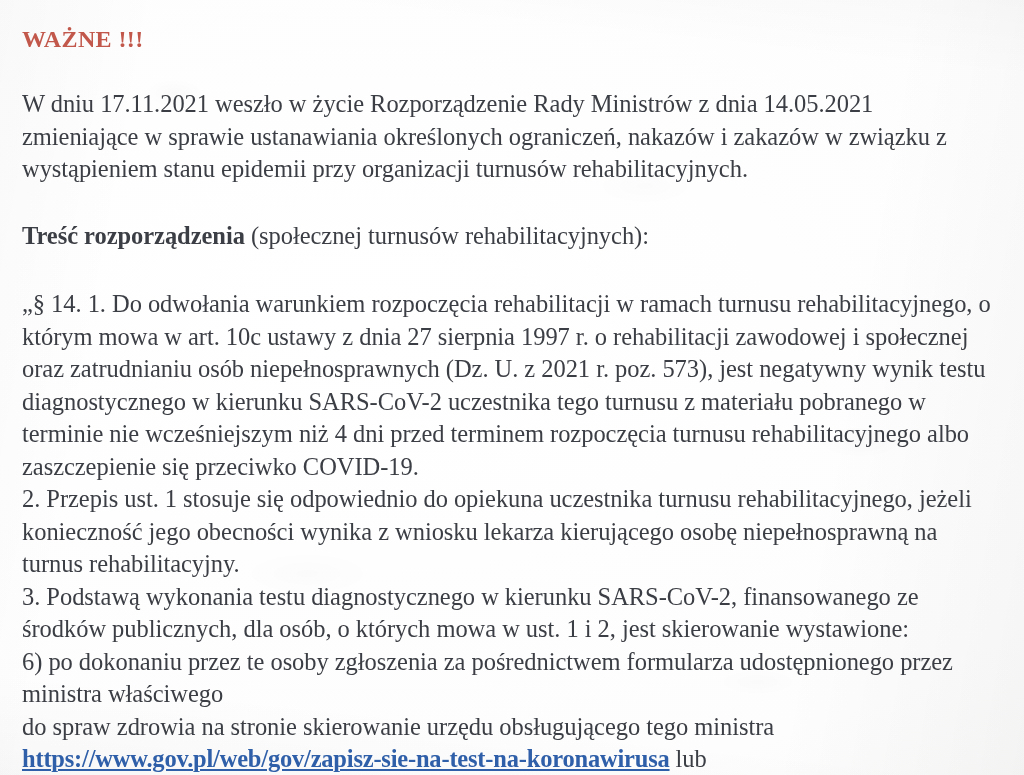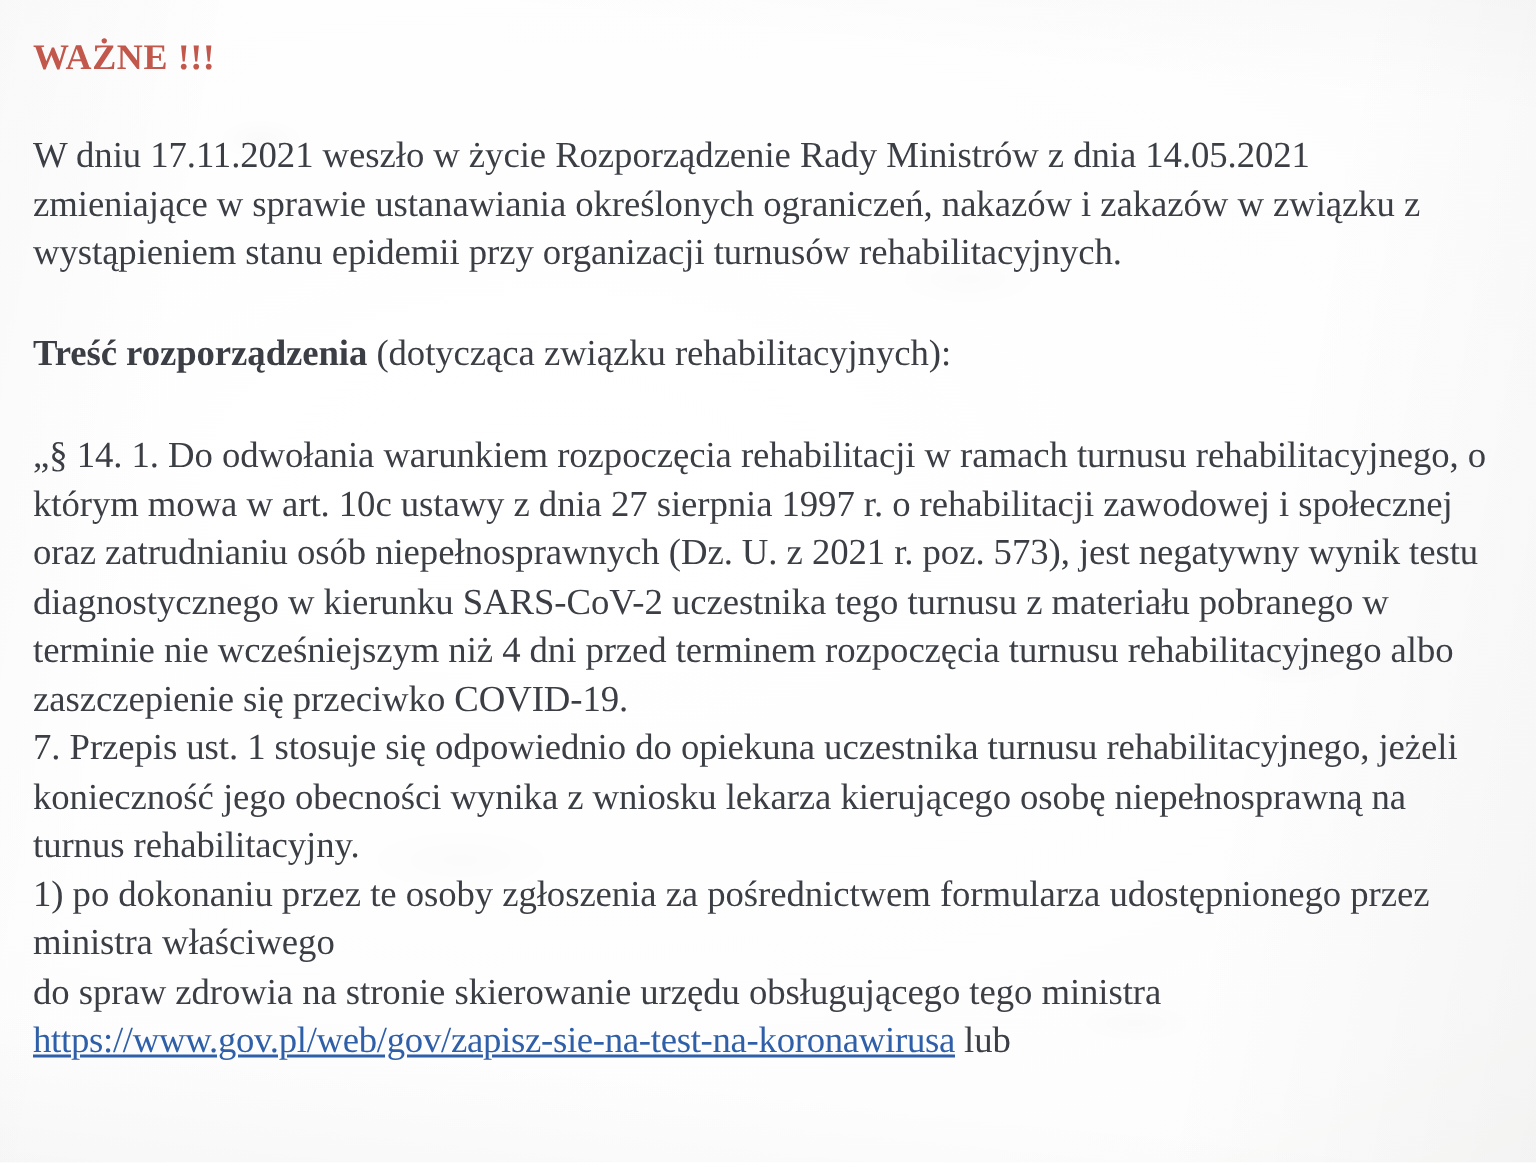--- a/index.html
+++ b/index.html
@@ -77,21 +77,21 @@
   .para.body-block {
     margin-bottom: 13px;
   }
 
   .bold {
     font-weight: bold;
   }
 
   .link {
     color: #2f5fa8;
-    font-weight: normal;
+    font-weight: bold;
     text-decoration: underline;
     text-underline-offset: 2px;
     text-decoration-thickness: 2px;
     cursor: pointer;
     letter-spacing: -0.2px;
   }
 
   .line {
     display: block;
     white-space: pre-wrap;
@@ -100,25 +100,26 @@
 </head>
 <body>
 
 <div class="page">
   <div class="content">
 
     <div class="heading-important">WAŻNE !!!</div>
 
     <p class="para intro">W dniu 17.11.2021 weszło w życie Rozporządzenie Rady Ministrów z dnia 14.05.2021 zmieniające w sprawie ustanawiania określonych ograniczeń, nakazów i zakazów w związku z wystąpieniem stanu epidemii przy organizacji turnusów rehabilitacyjnych.</p>
 
-    <p class="para subject"><span class="bold">Treść rozporządzenia</span><span> (dotycząca związku rehabilitacyjnych):</span></p>
+    <p class="para subject"><span class="bold">Treść rozporządzenia</span><span> (społecznej turnusów rehabilitacyjnych):</span></p>
 
     <div class="para body-block">
       <span class="line">„§ 14. 1. Do odwołania warunkiem rozpoczęcia rehabilitacji w ramach turnusu rehabilitacyjnego, o którym mowa w art. 10c ustawy z dnia 27 sierpnia 1997 r. o rehabilitacji zawodowej i społecznej oraz zatrudnianiu osób niepełnosprawnych (Dz. U. z 2021 r. poz. 573), jest negatywny wynik testu diagnostycznego w kierunku SARS-CoV-2 uczestnika tego turnusu z materiału pobranego w terminie nie wcześniejszym niż 4 dni przed terminem rozpoczęcia turnusu rehabilitacyjnego albo zaszczepienie się przeciwko COVID-19.</span>
-      <span class="line">7. Przepis ust. 1 stosuje się odpowiednio do opiekuna uczestnika turnusu rehabilitacyjnego, jeżeli konieczność jego obecności wynika z wniosku lekarza kierującego osobę niepełnosprawną na turnus rehabilitacyjny.</span>
-      <span class="line">1) po dokonaniu przez te osoby zgłoszenia za pośrednictwem formularza udostępnionego przez ministra właściwego</span>
+      <span class="line">2. Przepis ust. 1 stosuje się odpowiednio do opiekuna uczestnika turnusu rehabilitacyjnego, jeżeli konieczność jego obecności wynika z wniosku lekarza kierującego osobę niepełnosprawną na turnus rehabilitacyjny.</span>
+      <span class="line">3. Podstawą wykonania testu diagnostycznego w kierunku SARS-CoV-2, finansowanego ze środków publicznych, dla osób, o których mowa w ust. 1 i 2, jest skierowanie wystawione:</span>
+      <span class="line">6) po dokonaniu przez te osoby zgłoszenia za pośrednictwem formularza udostępnionego przez ministra właściwego</span>
       <span class="line">do spraw zdrowia na stronie skierowanie urzędu obsługującego tego ministra</span>
       <span class="line"><a class="link" href="#">https://www.gov.pl/web/gov/zapisz-sie-na-test-na-koronawirusa</a><span> lub</span></span>
 
     </div>
 
   </div>
 </div>
 
 </body></html>

